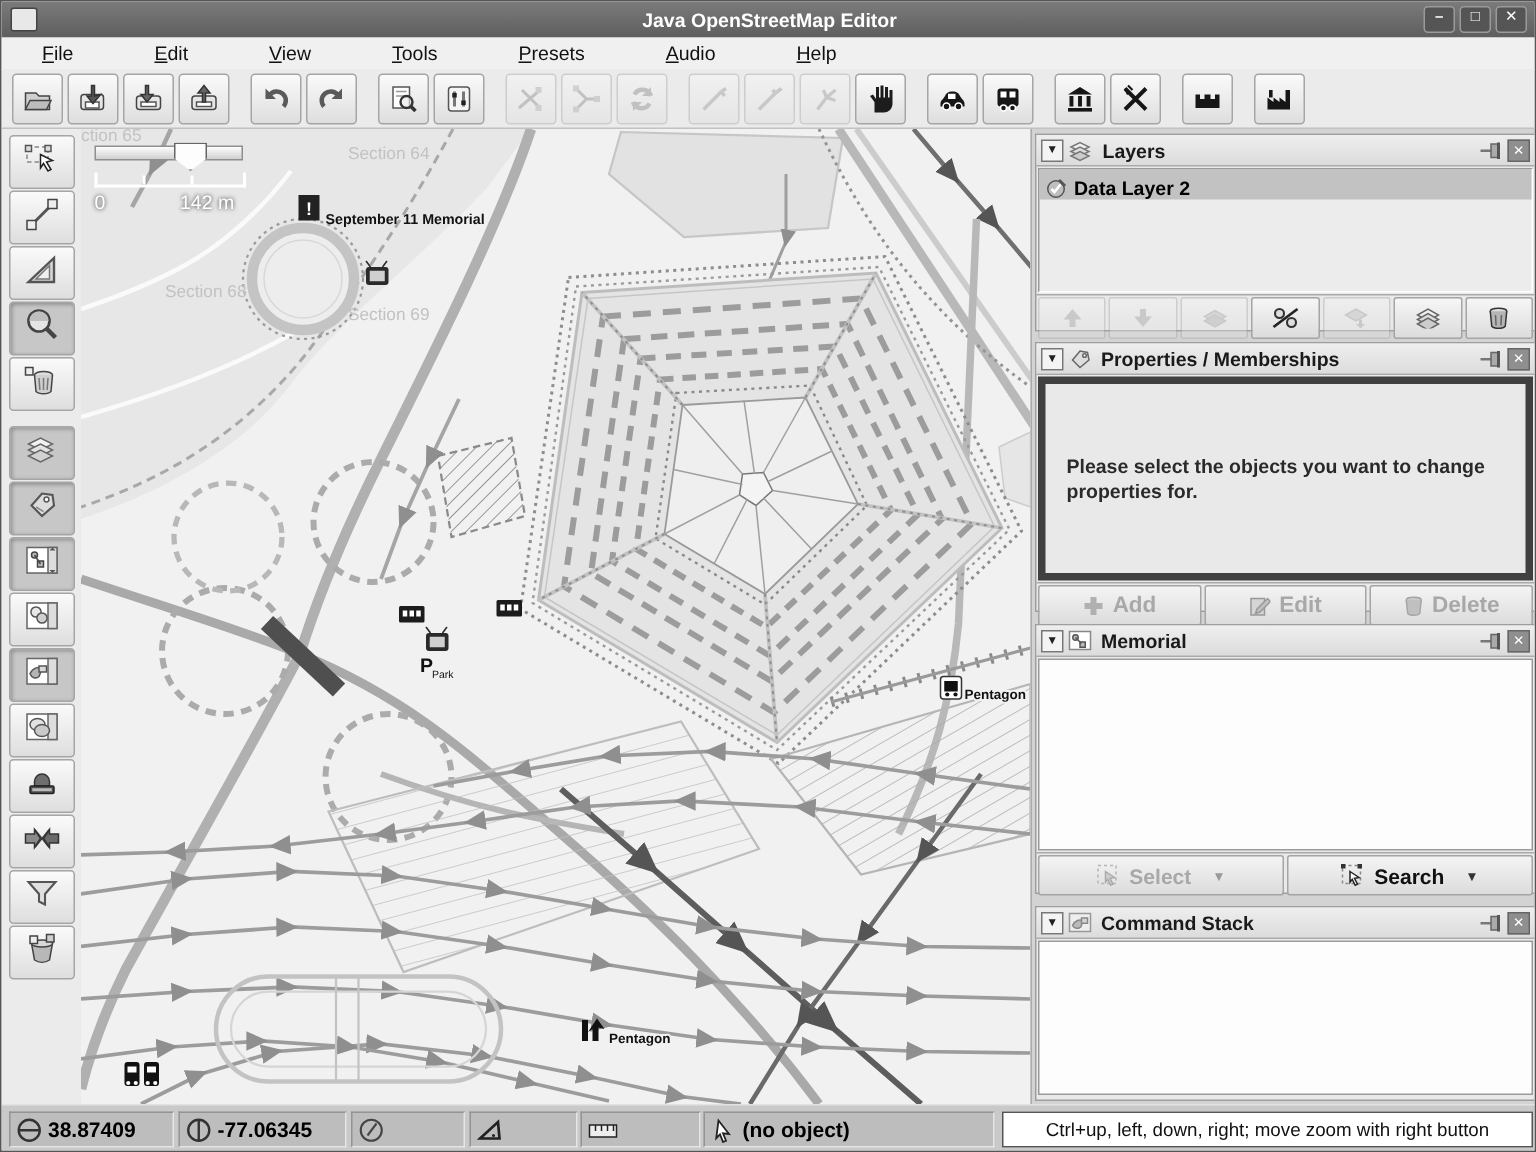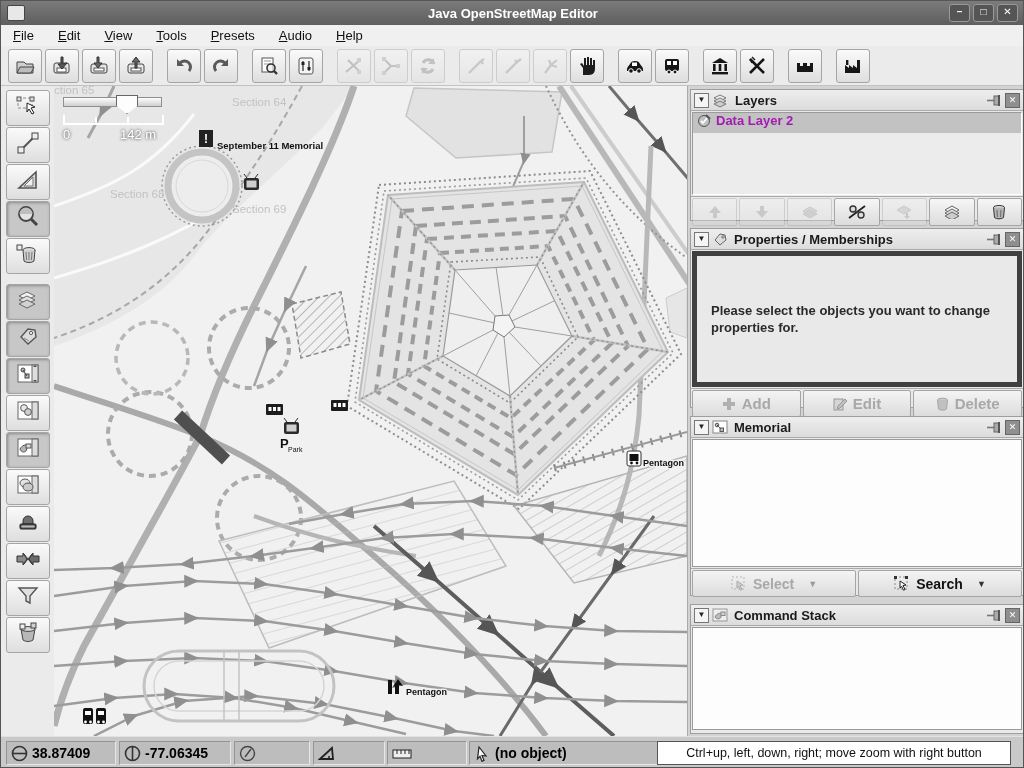--- a/index.html
+++ b/index.html
@@ -9,21 +9,21 @@
   #titlebar{position:absolute;left:0;top:0;width:1024px;height:24px;
     background:linear-gradient(#7b7b7b,#5e5e5e);display:flex;align-items:center;}
   #app-icon{width:16px;height:14px;margin-left:6px;background:#e8e8e8;border:1px solid #444;border-radius:2px;}
   #title-text{position:absolute;left:0;right:0;text-align:center;color:#fff;font-weight:bold;font-size:13px;}
   .winbtn{position:relative;width:19px;height:16px;margin-right:3px;background:#555;border:1px solid #9a9a9a;
     border-radius:3px;color:#fff;font-size:10px;font-weight:bold;line-height:14px;text-align:center;z-index:2;}
   #winbtns{margin-left:auto;display:flex;margin-right:4px;}
   
   #menubar{position:absolute;left:0;top:24px;width:1024px;height:21px;background:#f0f0f0;
     border-bottom:1px solid #bdbdbd;display:flex;align-items:center;font-size:13px;color:#111;}
-  .menu-item{padding:2px 12px;}
+  .menu-item{padding:2px 27px;}
   .menu-item u{text-decoration:underline;}
   
   #toolbar{position:absolute;left:0;top:45px;width:1024px;height:39px;background:#ebebeb;
     border-bottom:1px solid #c2c2c2;display:flex;align-items:center;}
   .tbtn{width:32px;height:32px;margin-left:3px;border:1px solid #a5a5a5;border-radius:3px;
     background:linear-gradient(#fafafa,#dedede);display:flex;align-items:center;justify-content:center;}
   .tbtn.first{margin-left:7px;}
   .tbtn.gap{margin-left:14px;}
   .tbtn.disabled{opacity:.42;}
   .tbtn svg{display:block;}
@@ -46,42 +46,42 @@
   .panel{position:absolute;left:2px;width:332px;background:#e9e9e9;border:1px solid #9e9e9e;}
   .phead{height:20px;background:linear-gradient(#eeeeee,#dcdcdc);border-bottom:1px solid #aaa;
     display:flex;align-items:center;font-size:13px;font-weight:bold;color:#1a1a1a;}
   .collapse{width:13px;height:13px;margin:0 3px 0 3px;border:1px solid #777;background:#f4f4f4;font-size:8px;
     line-height:12px;text-align:center;color:#222;}
   .phicon{margin-right:6px;display:flex;}
   .phspace{flex:1;}
   .pin,.pclose{margin-right:3px;display:flex;}
   .pclose-box{width:13px;height:13px;background:#8f8f8f;border:1px solid #666;color:#fff;font-size:9px;
     font-weight:bold;line-height:12px;text-align:center;}
-  .lrow{height:20px;background:#c2c2c2;display:flex;align-items:flex-start;font-size:13px;font-weight:bold;color:#a21caf;}
+  .lrow{height:20px;background:#c2c2c2;display:flex;align-items:flex-end;font-size:13px;font-weight:bold;color:#000000;}
   .panel-list{background:#ececec;border:1px solid #fff;border-top-color:#9a9a9a;border-left-color:#9a9a9a;margin:1px;}
   .whitebody{background:#fdfdfd;border:1px solid #9a9a9a;margin:1px;}
   .ptoolrow{display:flex;border-top:1px solid #aaa;}
   .ptool{flex:1;height:26px;border:1px solid #a5a5a5;border-radius:2px;margin:1px;
     background:linear-gradient(#f6f6f6,#dcdcdc);display:flex;align-items:center;justify-content:center;}
   .ptool.disabled{opacity:.4;}
   .pmsg{font-size:13px;font-weight:bold;color:#2a2a2a;padding:46px 14px 0 14px;line-height:17px;}
   .bigbtn{flex:1;height:25px;margin:1px;border:1px solid #a5a5a5;border-radius:2px;
     background:linear-gradient(#f4f4f4,#dcdcdc);display:flex;align-items:center;justify-content:center;
     font-size:14px;font-weight:bold;color:#a8a8a8;}
   .bigbtn .lbl{margin-left:6px;text-align:center;}
   .bigbtn.enabled{color:#111;}
   .ddarrow{margin-left:14px;font-size:9px;color:#333;}
   .bigbtn.disabled-look .ddarrow{color:#999;}
   
   #statusbar{position:absolute;left:0;top:735px;width:1024px;height:31px;background:#c9c9c9;border-top:1px solid #e2e2e2;}
   .seg{position:absolute;top:4px;height:22px;background:#bdbdbd;border:1px solid #949494;
     border-bottom-color:#e6e6e6;border-right-color:#e6e6e6;display:flex;align-items:center;
     font-size:14px;font-weight:bold;color:#000000;}
   .seg svg{margin:0 4px;}
-  #help-box{position:absolute;right:14px;top:4px;width:352px;height:22px;background:#fff;border:1px solid #555;
+  #help-box{position:absolute;right:3px;top:4px;width:352px;height:22px;background:#fff;border:1px solid #555;
     display:flex;align-items:center;justify-content:center;font-size:12.5px;color:#111;}
   #bottomedge{position:absolute;left:0;top:766px;width:1024px;height:2px;background:#3c3c3c;}
   text{font-family:"Liberation Sans","DejaVu Sans",sans-serif;}
 </style>
 </head>
 <body>
 
 <div id="app">
 
   <div id="titlebar">

